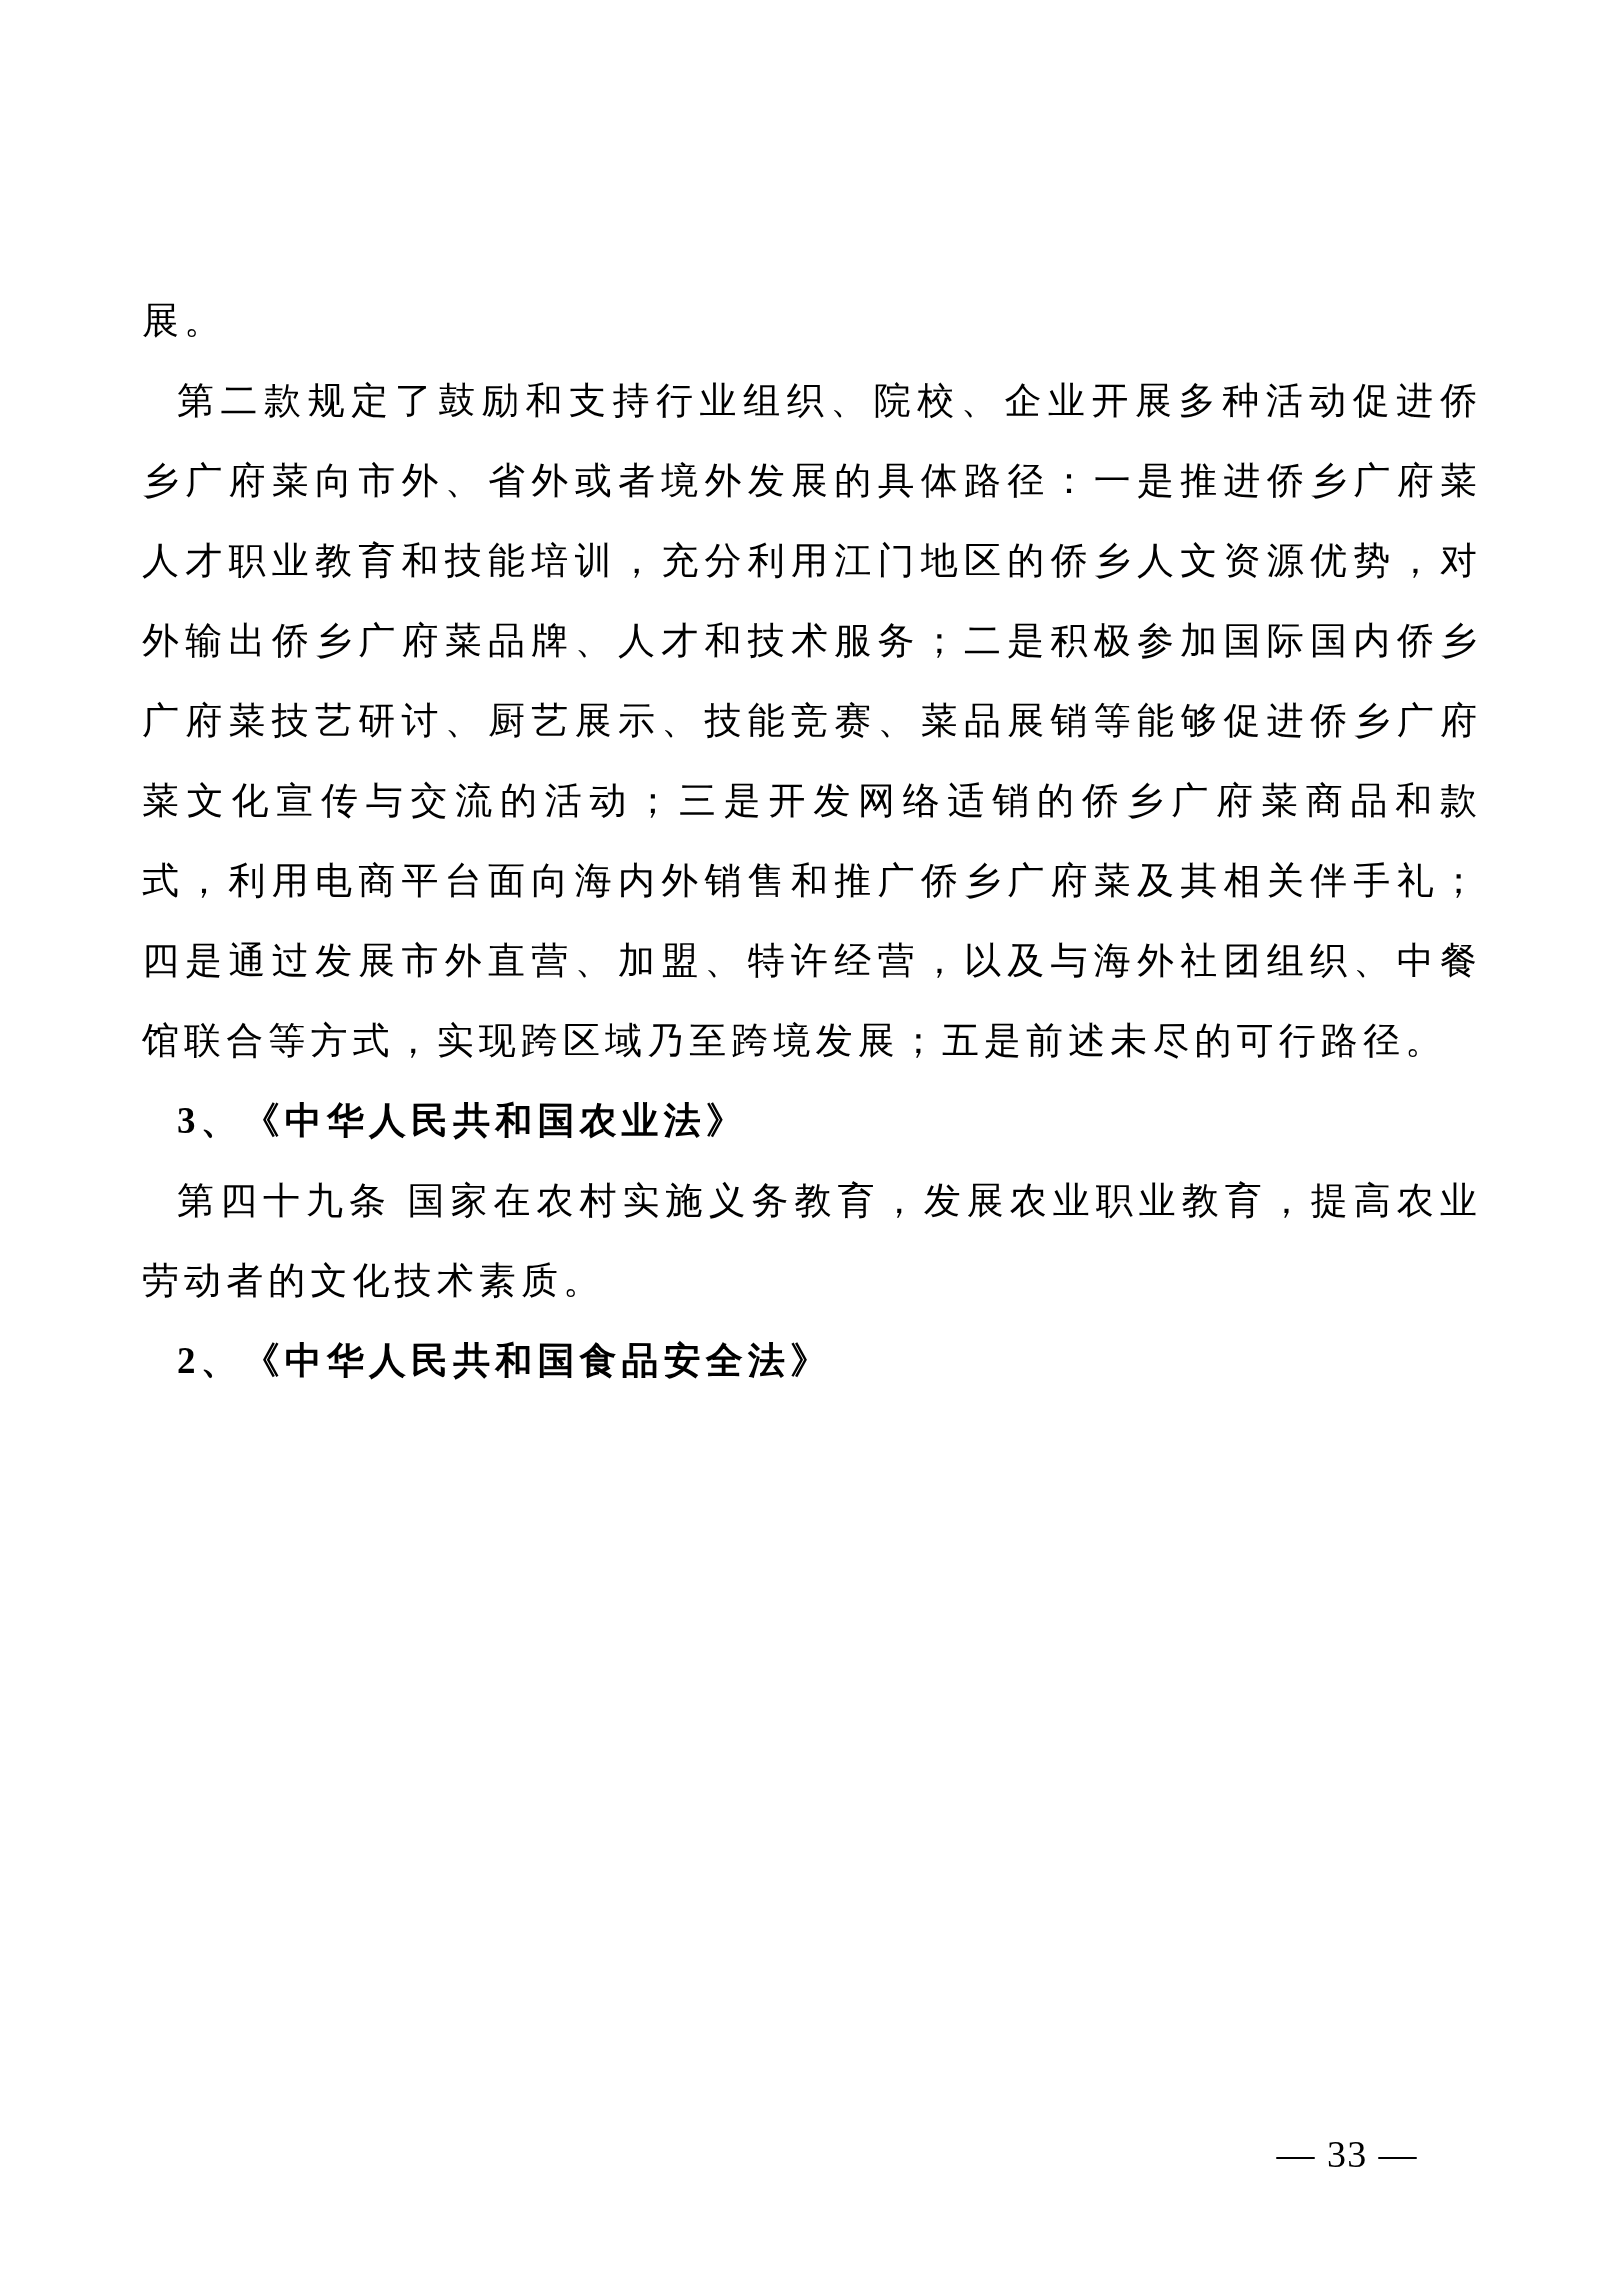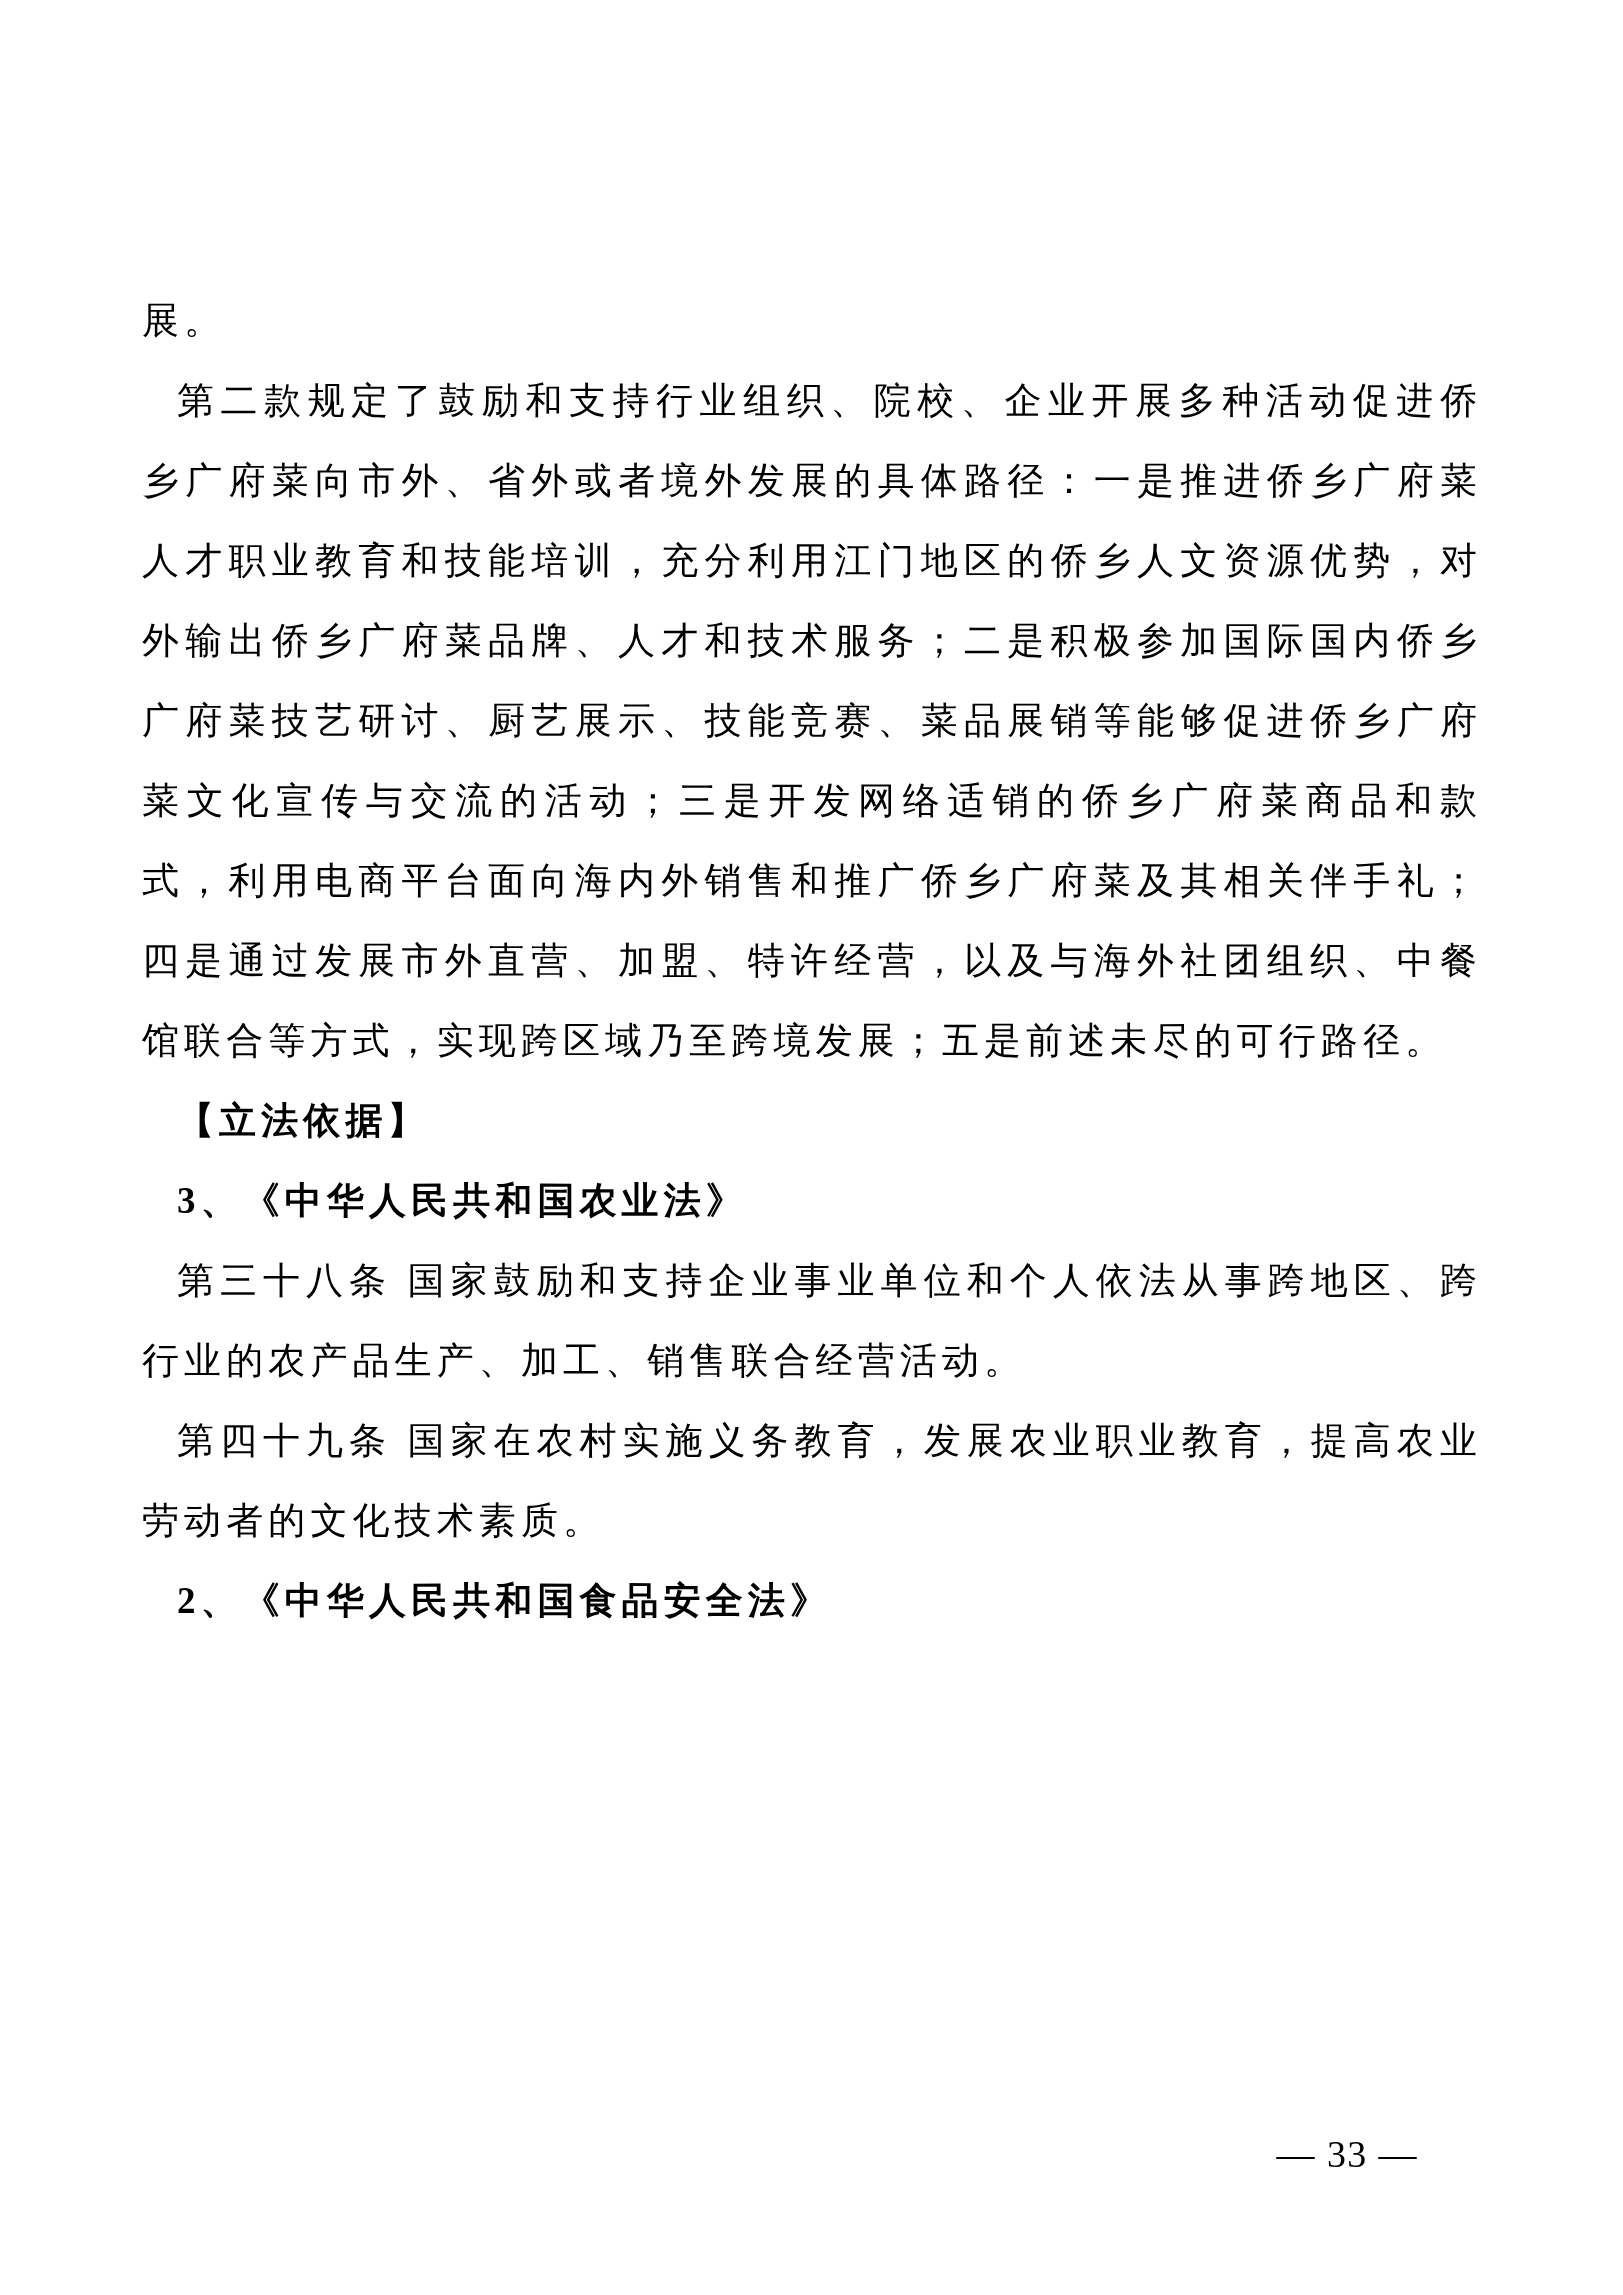--- a/index.html
+++ b/index.html
@@ -49,22 +49,20 @@
     white-space: nowrap;
   }
 </style>
 </head>
 <body>
 
 <div class="page">
   <main class="content">
     <p>展。</p>
     <p class="indent">第二款规定了鼓励和支持行业组织、院校、企业开展多种活动促进侨乡广府菜向市外、省外或者境外发展的具体路径：一是推进侨乡广府菜人才职业教育和技能培训，充分利用江门地区的侨乡人文资源优势，对外输出侨乡广府菜品牌、人才和技术服务；二是积极参加国际国内侨乡广府菜技艺研讨、厨艺展示、技能竞赛、菜品展销等能够促进侨乡广府菜文化宣传与交流的活动；三是开发网络适销的侨乡广府菜商品和款式，利用电商平台面向海内外销售和推广侨乡广府菜及其相关伴手礼；四是通过发展市外直营、加盟、特许经营，以及与海外社团组织、中餐馆联合等方式，实现跨区域乃至跨境发展；五是前述未尽的可行路径。</p>
-    <p class="indent heading">【立法依据】</p>
     <p class="indent heading">3、《中华人民共和国农业法》</p>
-    <p class="indent">第三十八条 国家鼓励和支持企业事业单位和个人依法从事跨地区、跨行业的农产品生产、加工、销售联合经营活动。</p>
     <p class="indent">第四十九条 国家在农村实施义务教育，发展农业职业教育，提高农业劳动者的文化技术素质。</p>
     <p class="indent heading">2、《中华人民共和国食品安全法》</p>
   </main>
 
   <div class="page-number">— 33 —</div>
 </div>
 
 
 </body></html>

